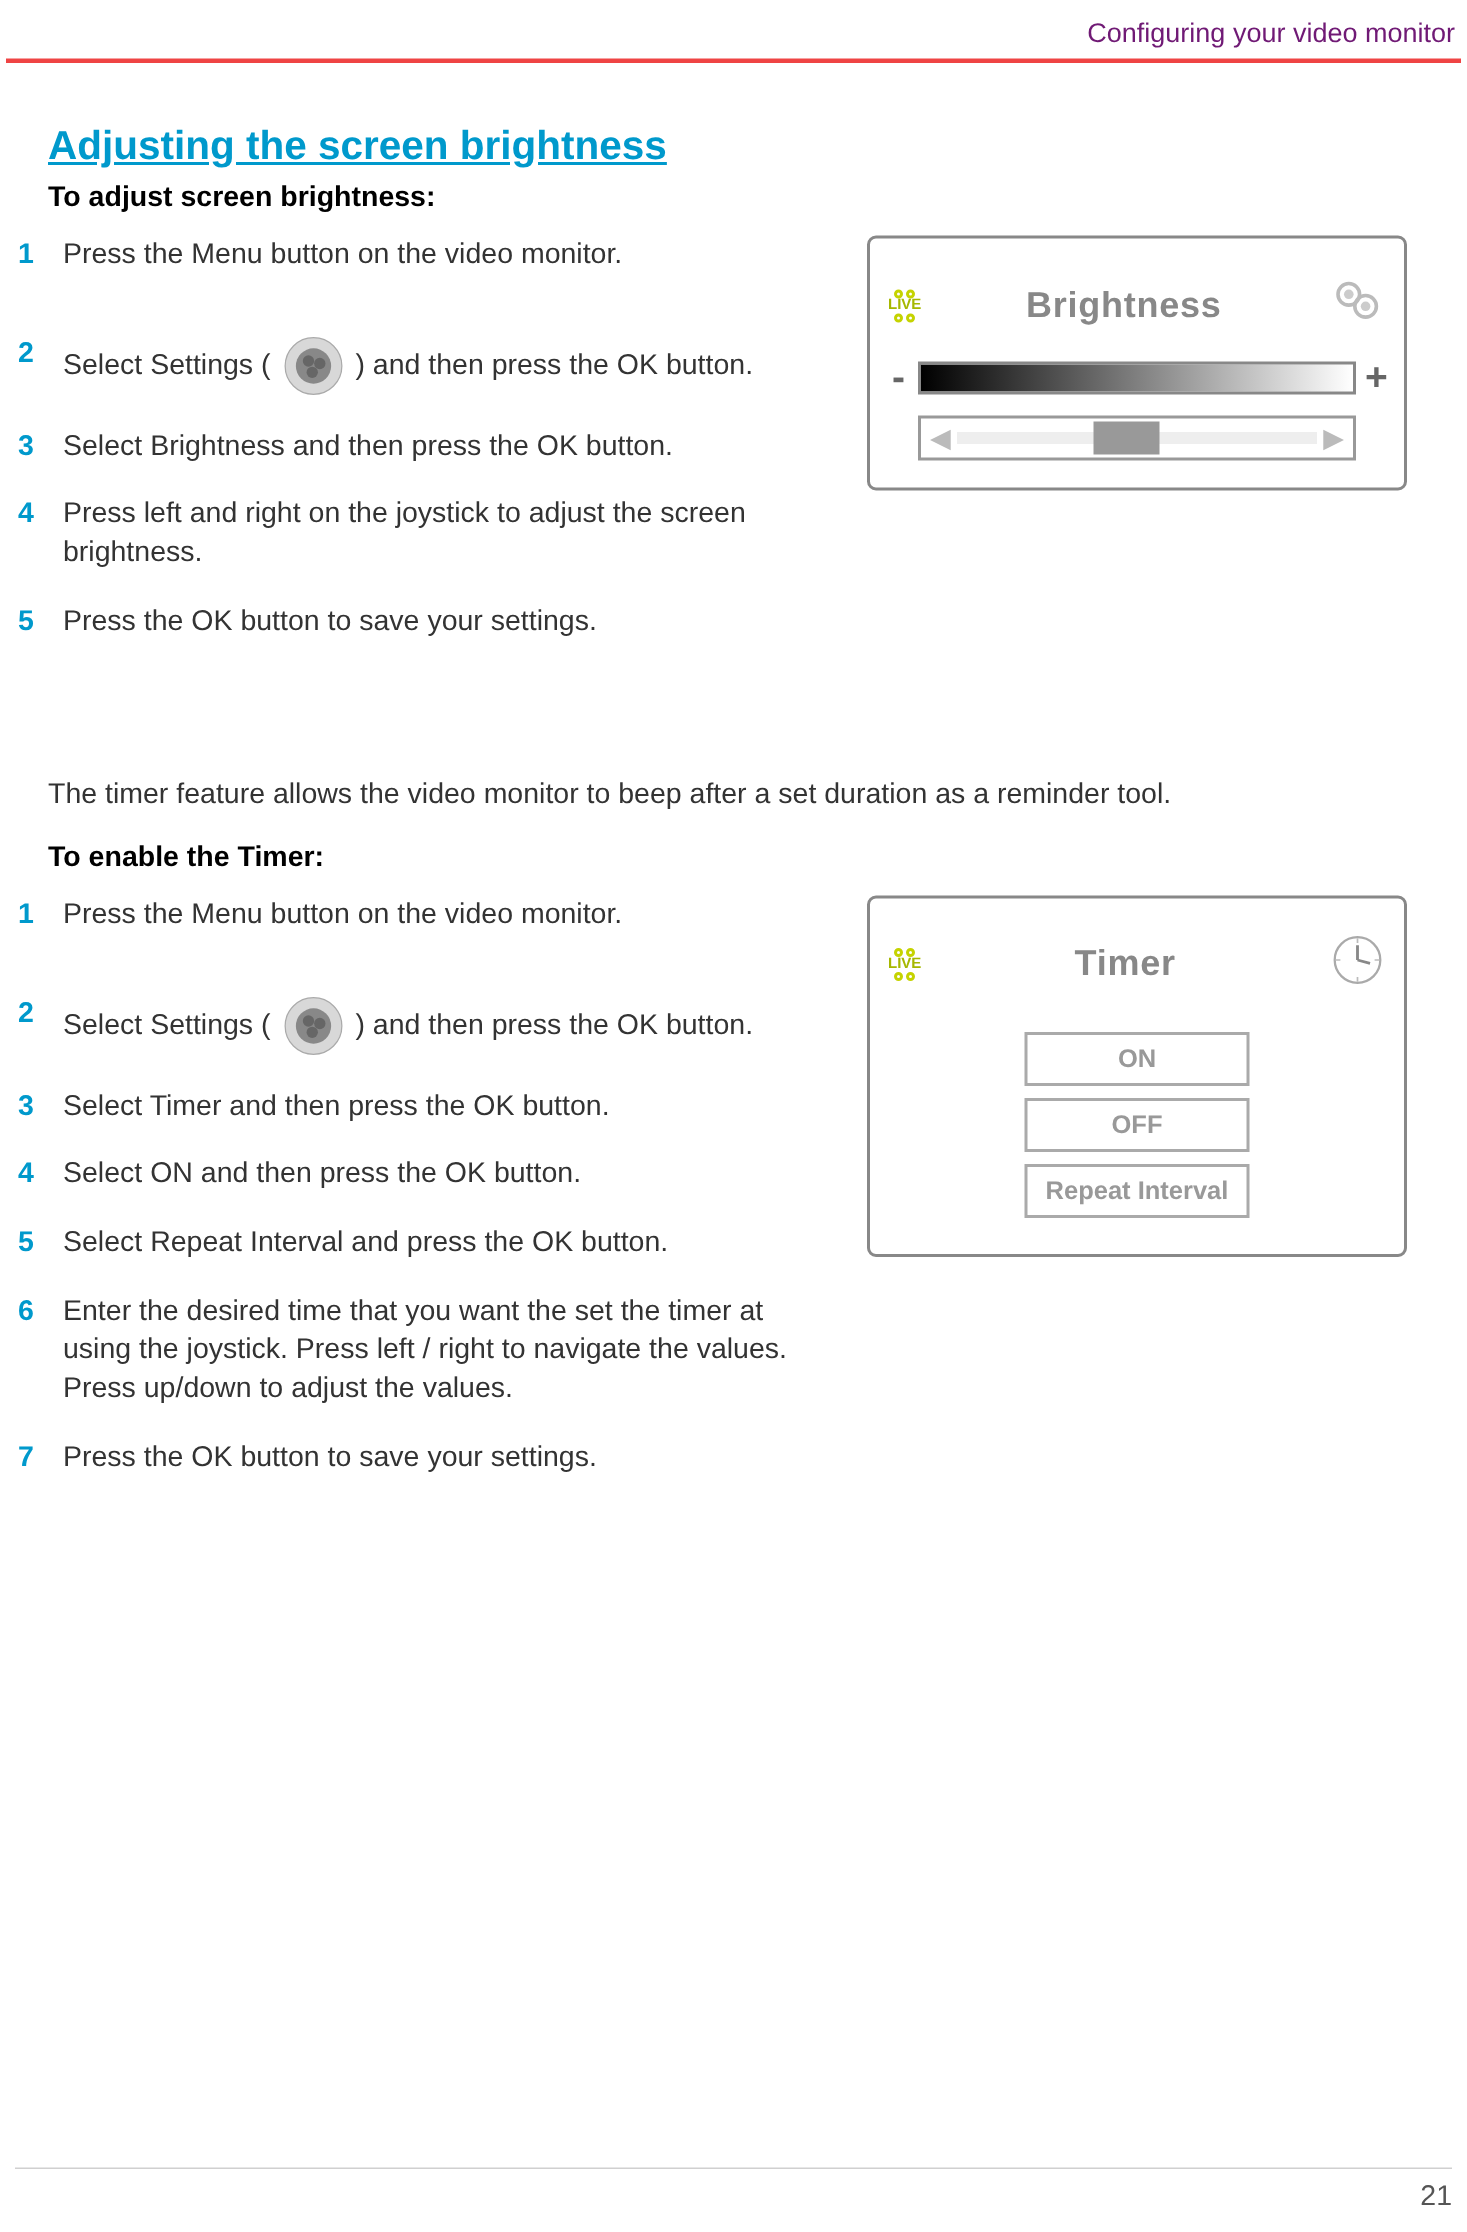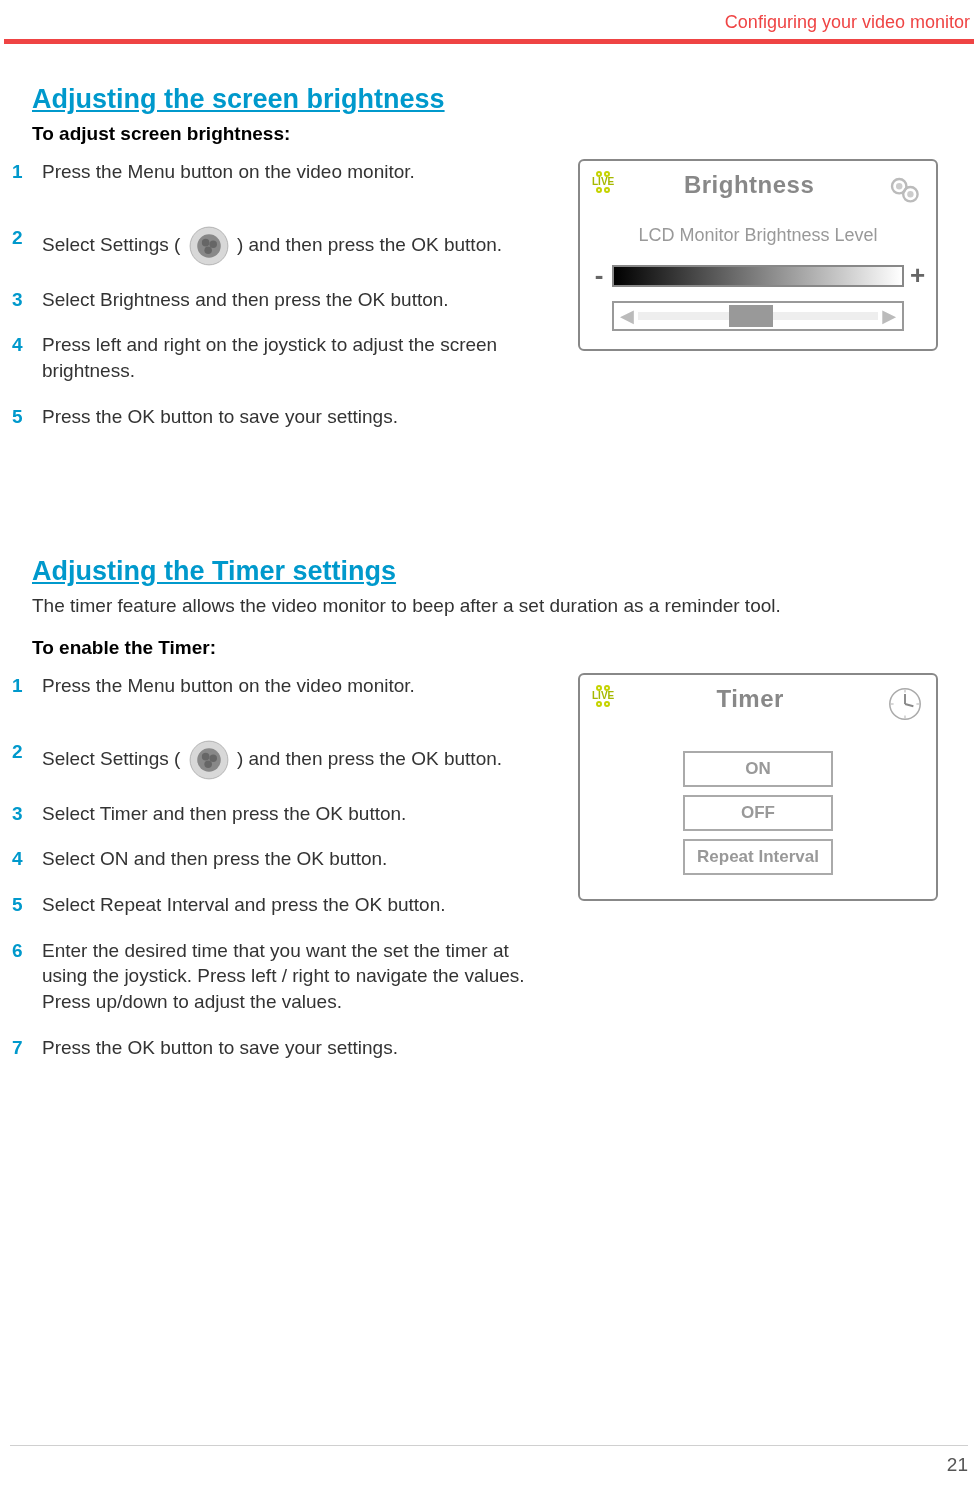--- a/index.html
+++ b/index.html
@@ -7,23 +7,23 @@
     font-family: Arial, Helvetica, sans-serif;
     width: 978px;
     height: 1488px;
     background: #fff;
     color: #333;
     position: relative;
   }
   .page-header {
     text-align: right;
     font-size: 18px;
-    color: #ef4444;
+    color: #701a75;
     padding: 12px 4px 6px 0;
-    border-bottom: 5px solid #ef4444;
+    border-bottom: 3px solid #ef4444;
     margin: 0 4px 40px 4px;
   }
   .content { padding: 0 30px 0 12px; }
   h2.section-title {
     color: #0099cc;
     font-size: 27px;
     font-weight: bold;
     margin: 35px 0 8px 20px;
     text-decoration: underline;
   }
@@ -68,21 +68,21 @@
     margin: 0 2px;
   }
   .screenshot {
     border: 2px solid #888;
     border-radius: 6px;
     background: #fff;
     width: 360px;
     padding: 10px 12px 18px;
     margin-top: 8px;
   }
-  .shot-header { display: flex; align-items: flex-start; justify-content: space-between; margin-bottom: 10px; }
+  .shot-header { display: flex; align-items: center; justify-content: space-between; margin-bottom: 10px; margin-top: 12px; }
   .live-badge { display:flex; flex-direction:column; align-items:center; font-size:10px; font-weight:bold; color:#a6b800;}
   .live-badge .dots { display:flex; gap:2px; margin-bottom:-1px;}
   .live-badge .dot { width:6px; height:6px; border:2px solid #c5d300; border-radius:50%;}
   .shot-title { font-size: 24px; font-weight: bold; color: #888; letter-spacing: 0.5px; }
   .shot-sub { text-align: center; font-size: 18px; color: #999; margin: 8px 0 14px; }
   .bar-row { display:flex; align-items:center; gap:6px; margin-bottom:10px;}
   .bar-row .sign { font-size:26px; font-weight:bold; color:#666; width:14px; text-align:center;}
   .gradient-bar { flex:1; height:22px; border:2px solid #888; background:linear-gradient(to right,#000,#fff);}
   .slider-row { padding:0 20px;}
   .slider-outer { border:2px solid #999; height:30px; display:flex; align-items:center; position:relative; padding:0 6px;}
@@ -166,42 +166,40 @@
                   <circle cx="38" cy="38" r="18"></circle>
                   <circle cx="66" cy="58" r="18"></circle>
                 </g>
                 <g fill="#ccc">
                   <circle cx="38" cy="38" r="8"></circle>
                   <circle cx="66" cy="58" r="8"></circle>
                 </g>
               </svg>
           </span>
         </div>
-        <div class="shot-sub">LCD Monitor Brightness Level</div>
         <div class="bar-row">
           <span class="sign">-</span>
           <div class="gradient-bar"></div>
           <span class="sign">+</span>
         </div>
         <div class="slider-row">
           <div class="slider-outer">
             <span class="slider-arrow">◀</span>
             <div class="slider-track">
                 <div class="slider-thumb"></div>
               </div>
             <span class="slider-arrow">▶</span>
           </div>
         </div>
       </div>
     </div>
   </div>
 
   <div class="spacer-lg"></div>
 
-  <h2 class="section-title">Adjusting the Timer settings</h2>
   <p class="intro-text">The timer feature allows the video monitor to beep after a set duration as a reminder tool.</p>
   <div class="subtitle" style="margin-top:16px;">To enable the Timer:</div>
 
   <div class="row">
     <div class="left-col">
       <ol class="steps">
         <li>
           <span>Press the </span><span class="bold">Menu</span><span> button on the video monitor.</span>
         </li>
         <li style="margin-top:20px;">

